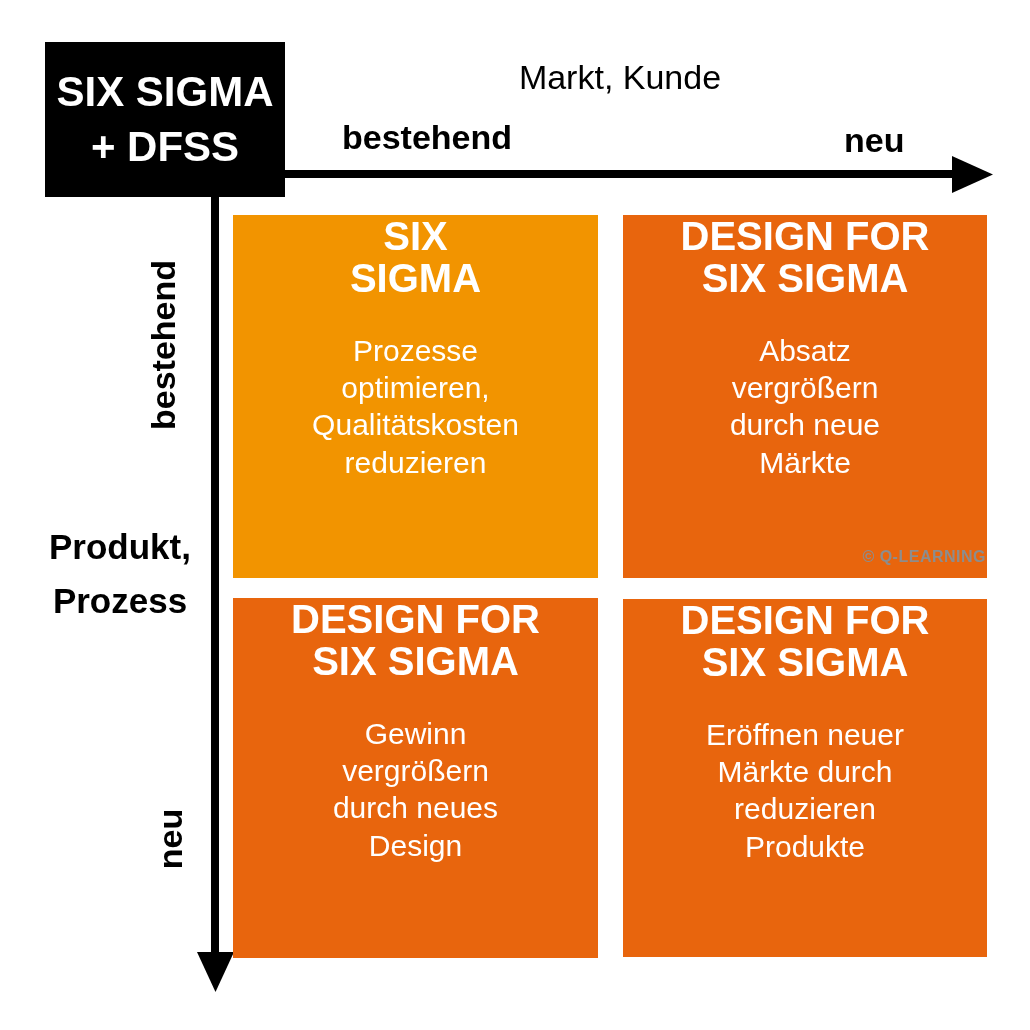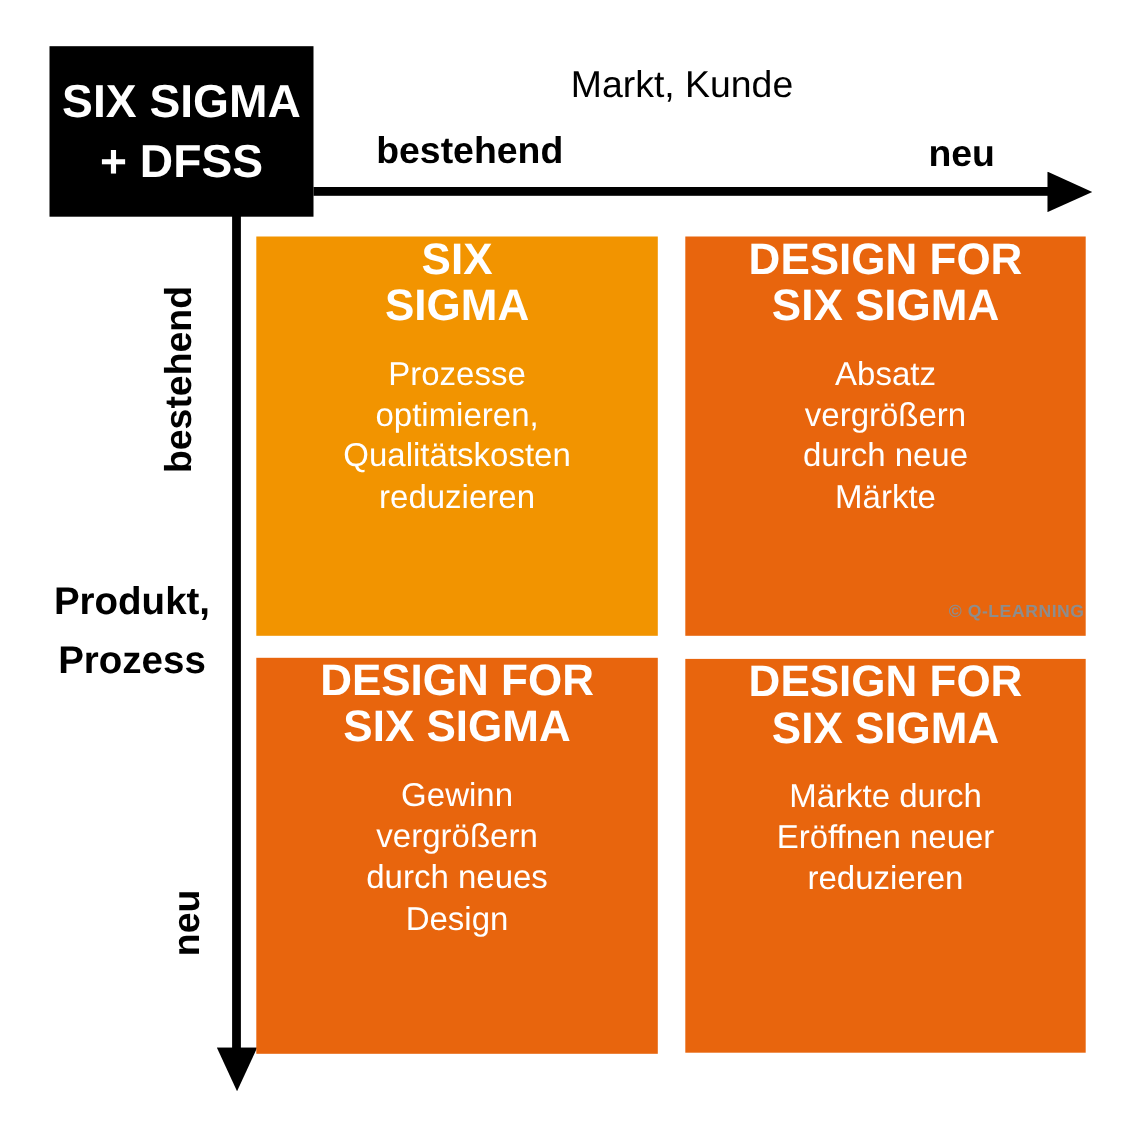--- a/index.html
+++ b/index.html
@@ -120,21 +120,21 @@
   .quad.q2 { left: 623px; top: 215px; width: 364px; height: 363px; }
   .quad.q3 { left: 233px; top: 598px; width: 365px; height: 360px; }
   .quad.q4 { left: 623px; top: 599px; width: 364px; height: 358px; }
 
   .q-title {
     font-weight: bold;
     font-size: 40px;
     line-height: 1.05;
   }
   .q-body {
-    margin-top: 23px;
+    margin-top: 33px;
     font-size: 30px;
     line-height: 1.24;
   }
 
   
   .watermark {
     position: absolute;
     right: 44px; top: 548px;
     font-size: 16px;
     letter-spacing: 0.5px;
@@ -206,21 +206,22 @@
       <div>Design</div>
     </div>
   </div>
 
   <div class="quad q4" style="background: rgb(232, 101, 13); color: rgb(255, 255, 255);">
     <div class="q-title">
       <div>DESIGN FOR</div>
       <div>SIX SIGMA</div>
     </div>
     <div class="q-body">
+      <div>Eröffnen neuer</div>
       <div>Märkte durch</div>
-      <div>Eröffnen neuer</div>
       <div>reduzieren</div>
+      <div>Produkte</div>
     </div>
   </div>
 
   <div class="watermark" style="color: rgb(141, 141, 141);">© Q-LEARNING</div>
 
 </div>
 
 </body></html>

